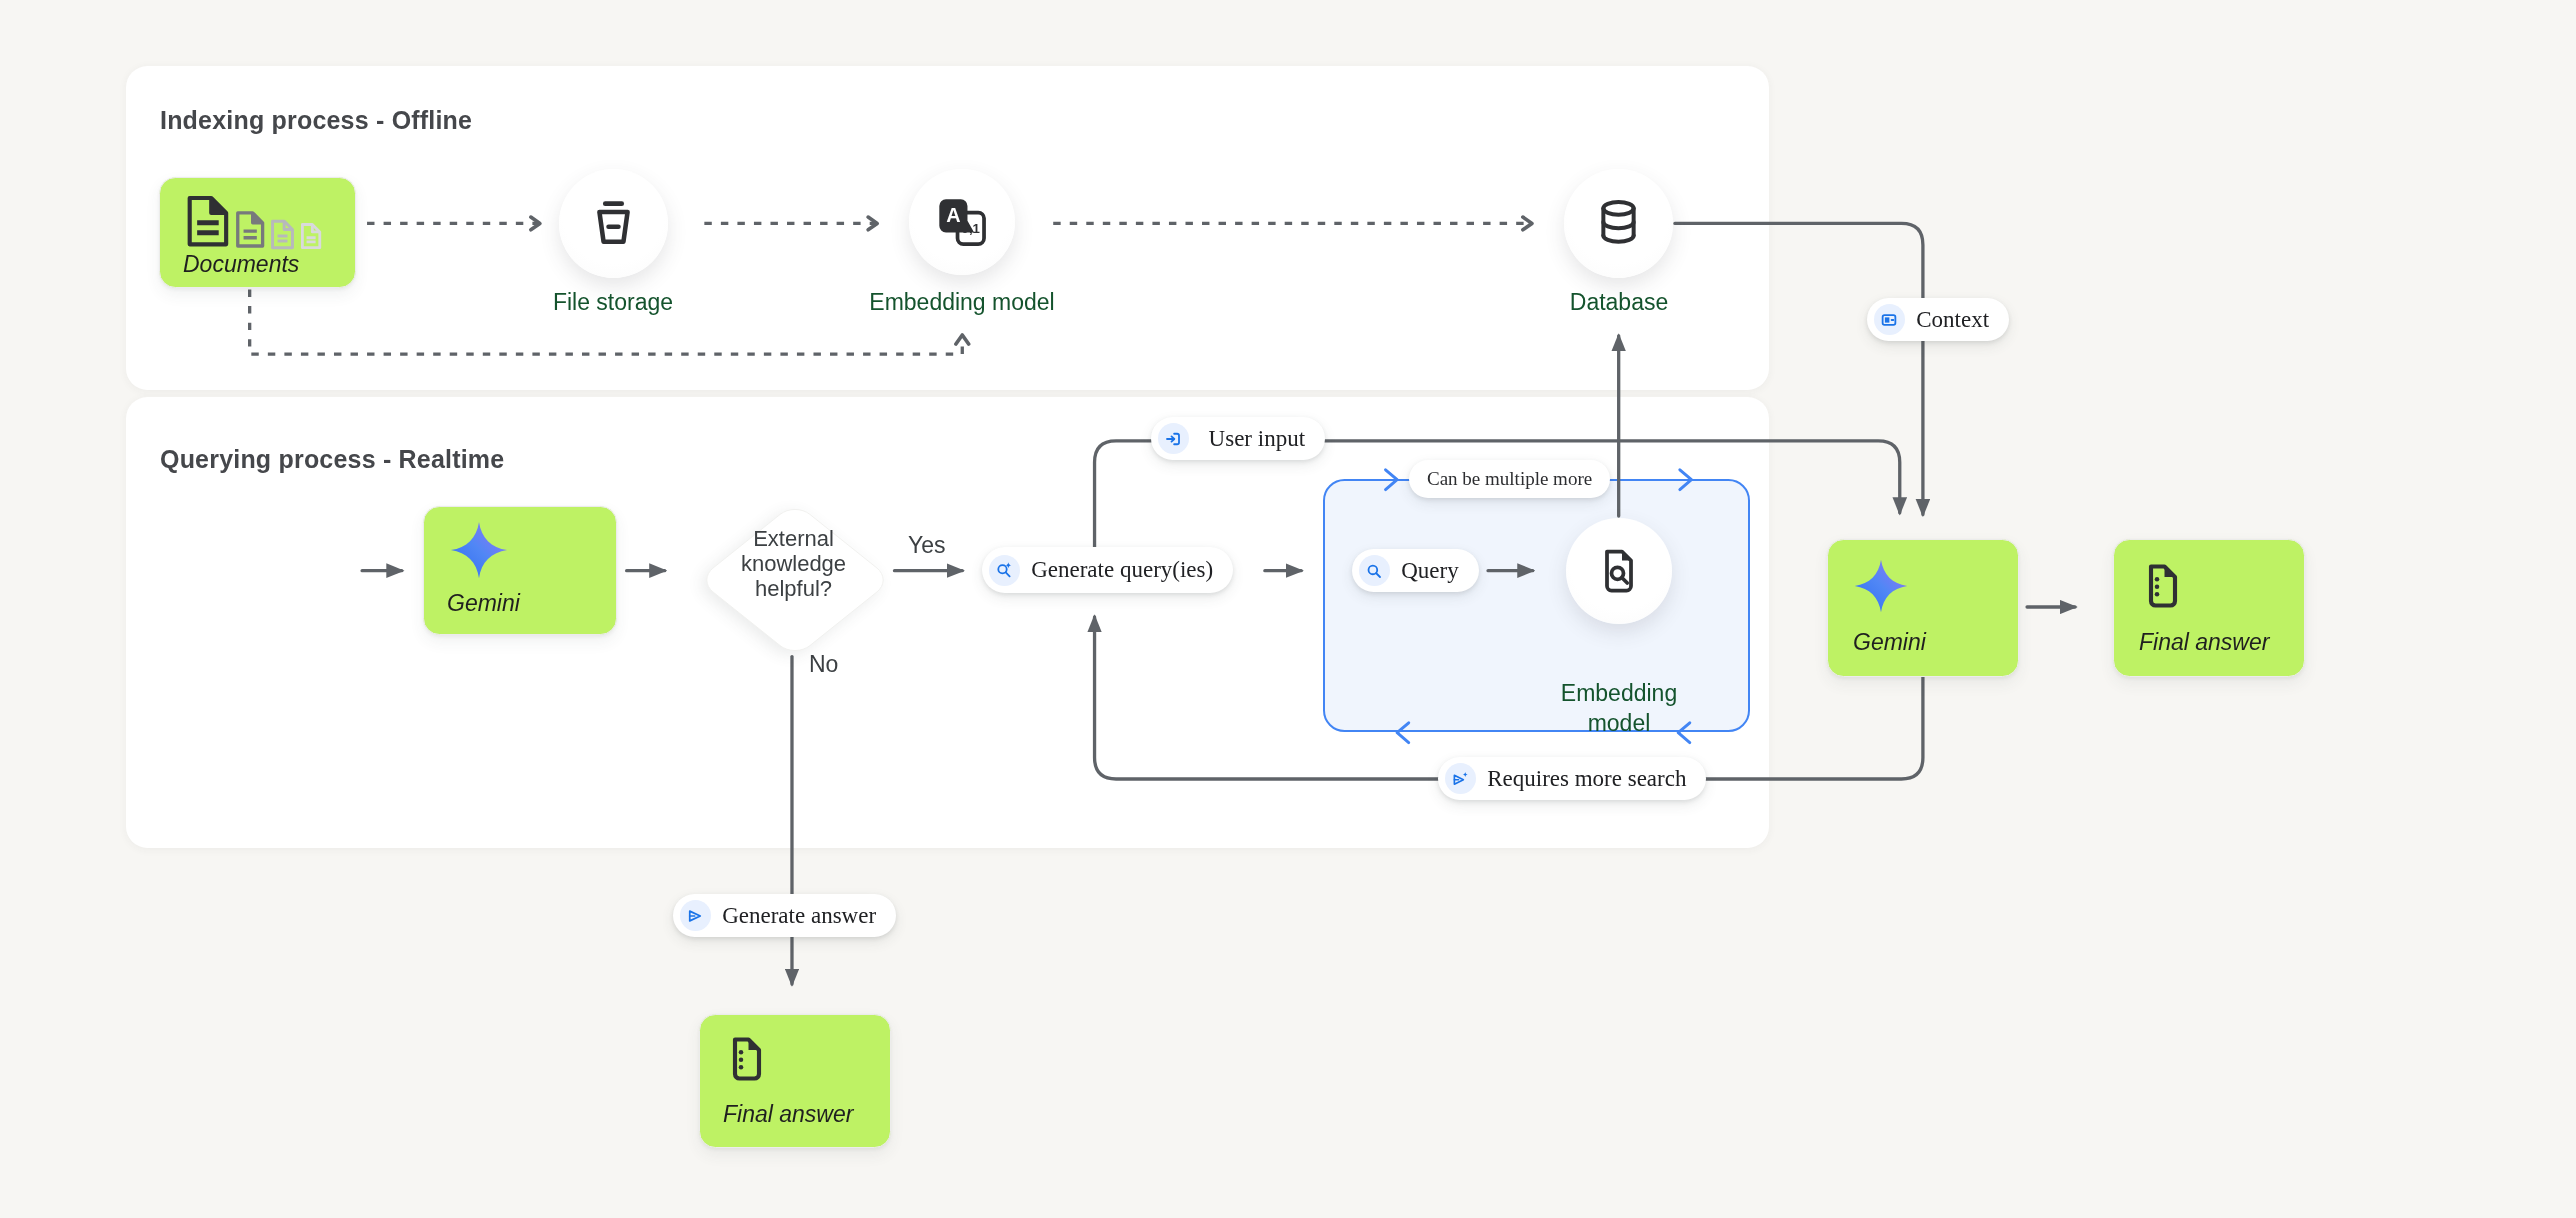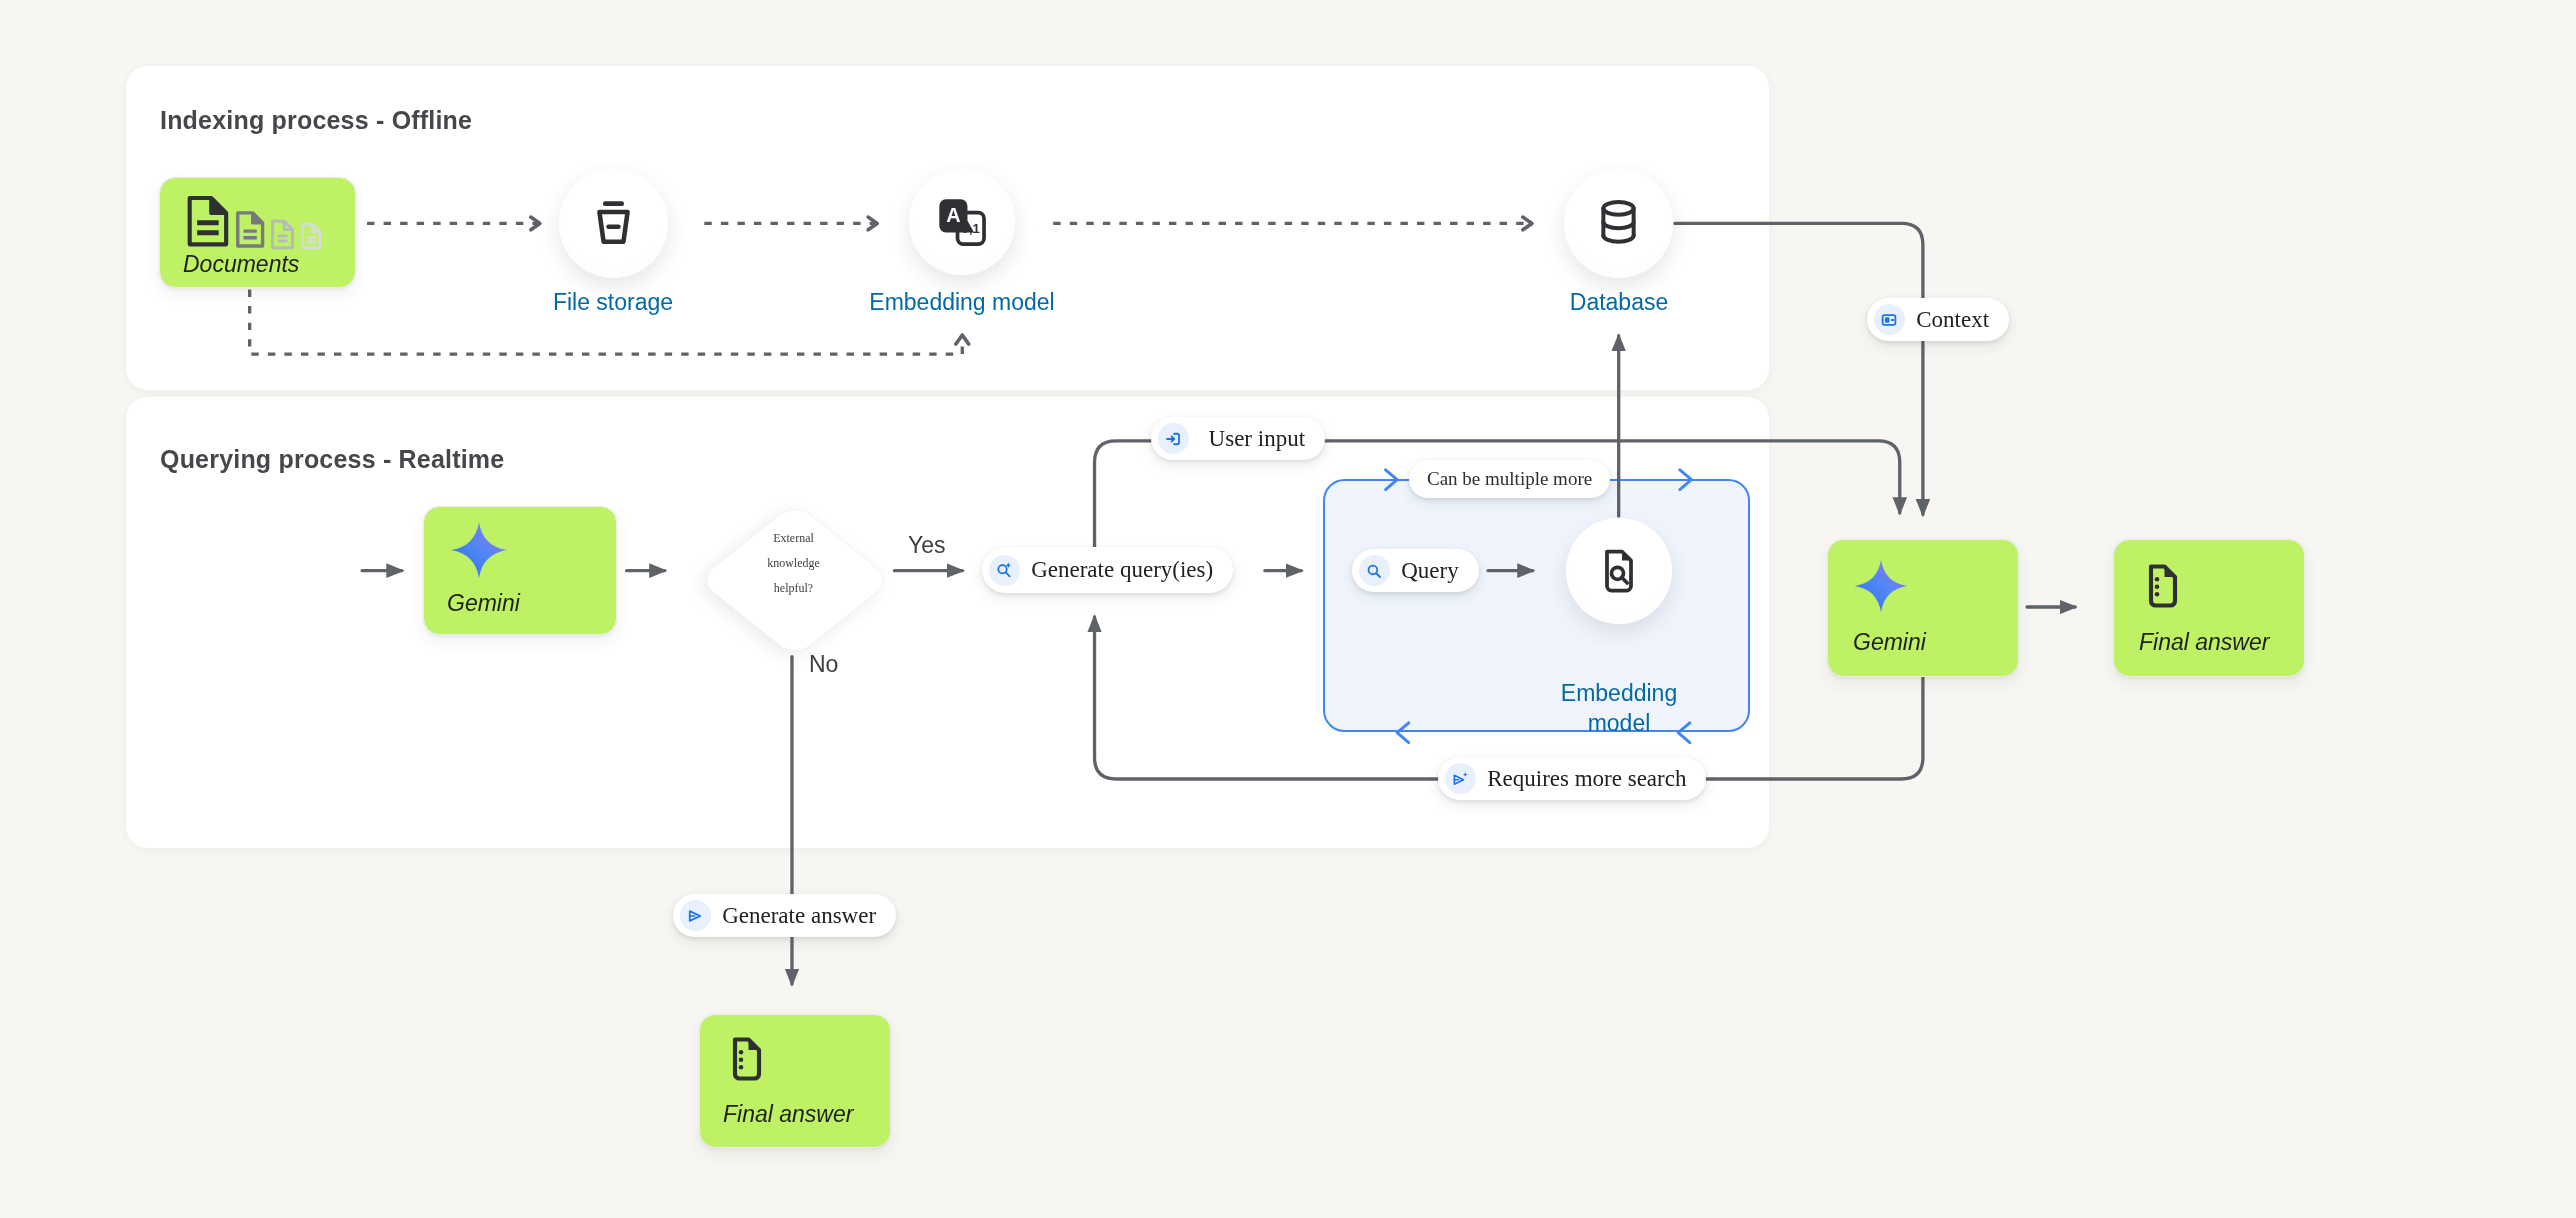--- a/index.html
+++ b/index.html
@@ -7,35 +7,35 @@
           font-family:"Liberation Sans","DejaVu Sans",sans-serif;color:#1f1f1f;}
   .panel{position:absolute;background:#ffffff;border-radius:21.5px;
          box-shadow:0 1.7px 8.3px rgba(60,64,67,0.05);}
   .panel-title{position:absolute;font-size:25px;font-weight:700;color:#45474b;letter-spacing:0.2px;}
   .card{position:absolute;background:#bef264;border:0.8px solid #ececeb;border-radius:16.5px;
         box-shadow:0 1.7px 3.3px rgba(60,64,67,.06),0 6.6px 15px rgba(60,64,67,.07);font-style:italic;}
   .card .icon{position:absolute;}
   .card .label{position:absolute;font-size:23px;font-weight:500;color:#1f1f1f;white-space:nowrap;}
   .circle{position:absolute;border-radius:50%;background:radial-gradient(circle at 50% 40%,#ffffff 60%,#fafafa);
           box-shadow:0 8.3px 20px rgba(60,64,67,.13);display:flex;align-items:center;justify-content:center;}
-  .circle-label{position:absolute;font-size:23px;font-weight:500;color:#0369a1;text-align:center;white-space:nowrap;transform:translateX(-50%);}
+  .circle-label{position:absolute;font-size:23px;font-weight:500;color:#14532d;text-align:center;white-space:nowrap;transform:translateX(-50%);}
   .chip{position:absolute;display:inline-flex;align-items:center;gap:11.6px;background:#fff;border-radius:826px;
         box-shadow:0 1.7px 4.1px rgba(60,64,67,.12),0 5px 13.2px rgba(60,64,67,.10);
         padding:5.8px 20px 5.8px 6.6px;height:43px;box-sizing:border-box;}
   .chip .chip-ic{width:31px;height:31px;border-radius:50%;background:#e8f0fe;display:flex;align-items:center;justify-content:center;flex:0 0 auto;}
   .chip .chip-label{font-size:23px;font-weight:500;color:#202124;white-space:nowrap;font-family:Liberation Serif, serif;}
   .chip.plain{padding:5.8px 18px;height:38px;}
   .chip.plain .chip-label{font-size:19px;color:#2d2e31;}
   .bluebox{position:absolute;left:1323px;top:479px;width:427px;height:253px;border:2.5px solid #4285f4;
            border-radius:21.5px;background:#f0f5fd;box-sizing:border-box;}
   .diamond{position:absolute;left:726px;top:511px;width:136px;height:136px;background:#fff;
            border:0.8px solid #f1f1ef;border-radius:21.5px;transform:scaleY(.8) rotate(45deg);
            box-shadow:0 6.6px 16.5px rgba(60,64,67,.10);}
   .diamond-text{position:absolute;left:711px;top:526px;width:165px;text-align:center;
-                font-size:12px;line-height:25px;font-weight:500;color:#3c4043;font-family:Liberation Serif, serif;}
+                font-size:22px;line-height:25px;font-weight:500;color:#3c4043;}
   .edge-label{position:absolute;font-size:23px;font-weight:500;color:#3c4043;white-space:nowrap;}
   svg.wires{position:absolute;left:0;top:0;width:2576px;height:1219px;pointer-events:none;}
   .two-line{line-height:30px;transform:translateX(-50%);margin-top:40px;}
 </style>
 </head>
 <body>
 
 <div id="canvas">
 
   <div class="panel" style="left:126px;top:66px;width:1643px;height:324px;"></div>

